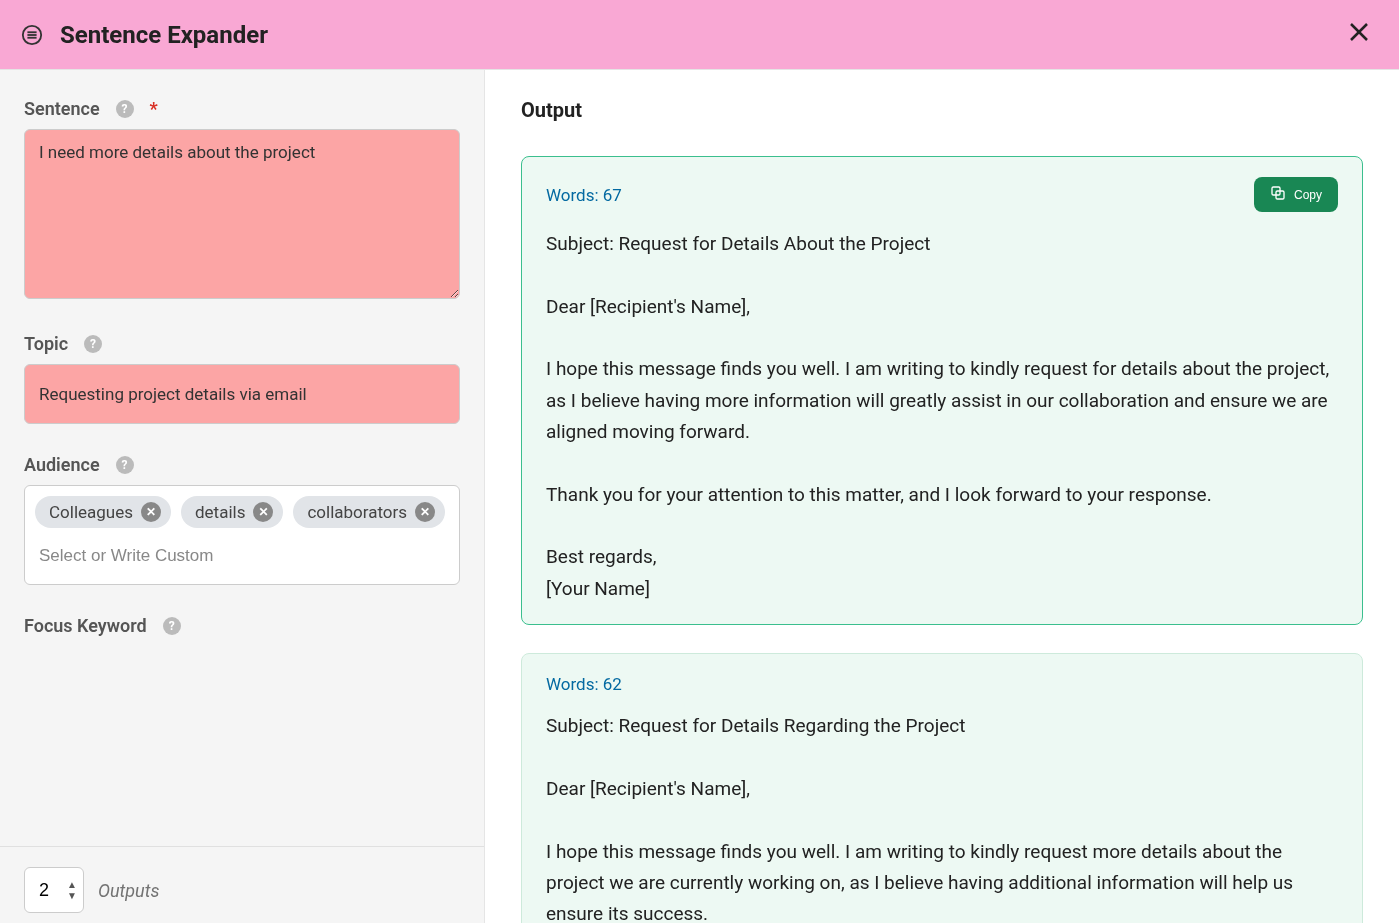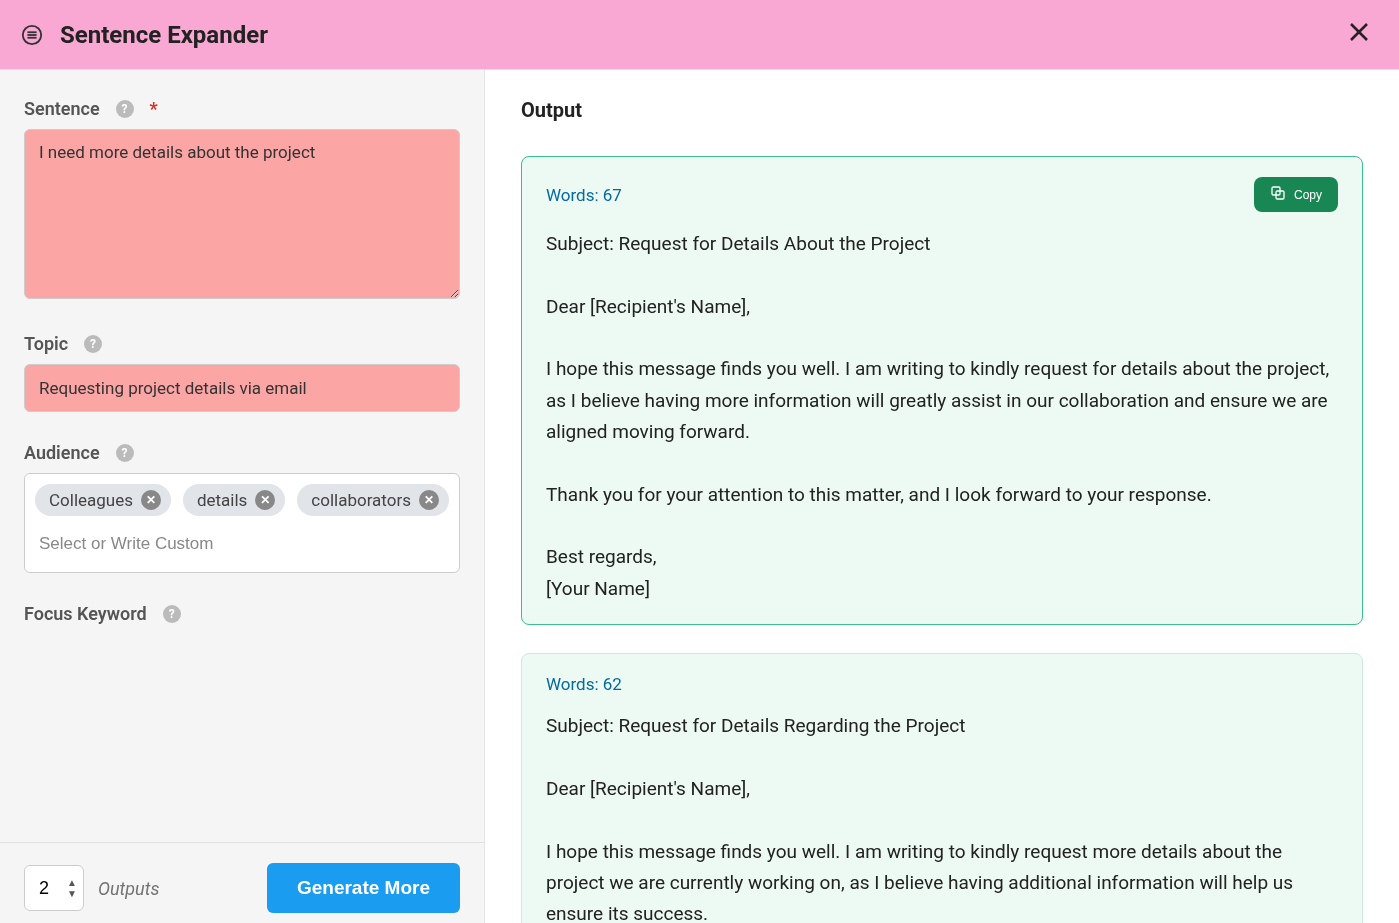--- a/index.html
+++ b/index.html
@@ -94,32 +94,31 @@
   border: 1px solid #ccc;
   border-radius: 6px;
   padding: 12px 14px;
   font-size: 17px;
   font-family: inherit;
   background: #fca5a5;
   color: #333;
   resize: both;
 }
 .textarea { height: 170px; resize: both; }
-.text-input { height: 48px; }
+.text-input { height: 60px; }
 .tag-box {
   width: 100%;
   border: 1px solid #ccc;
   border-radius: 6px;
   padding: 10px;
   background: #fff;
   display: flex;
   flex-wrap: wrap;
   gap: 10px;
   align-items: center;
-  justify-content: space-between;
 }
 .tag {
   display: inline-flex;
   align-items: center;
   background: #e1e4e8;
   border-radius: 18px;
   padding: 6px 10px 6px 14px;
   font-size: 17px;
   color: #444;
   gap: 8px;
@@ -314,21 +313,20 @@
 
     <div class="sidebar-footer">
       <div class="spinner">
         <input type="text" value="2" style="">
         <span class="spinner-arrows">
           <span>▲</span>
           <span>▼</span>
         </span>
       </div>
       <span class="outputs-label">Outputs</span>
-      <button class="generate-btn">Generate More</button>
     </div>
   </div>
 
   <div class="content">
     <div class="output-heading">Output</div>
 
     <div class="card">
       <div class="card-top">
         <span class="word-count">Words: 67</span>
         <button class="copy-btn">

